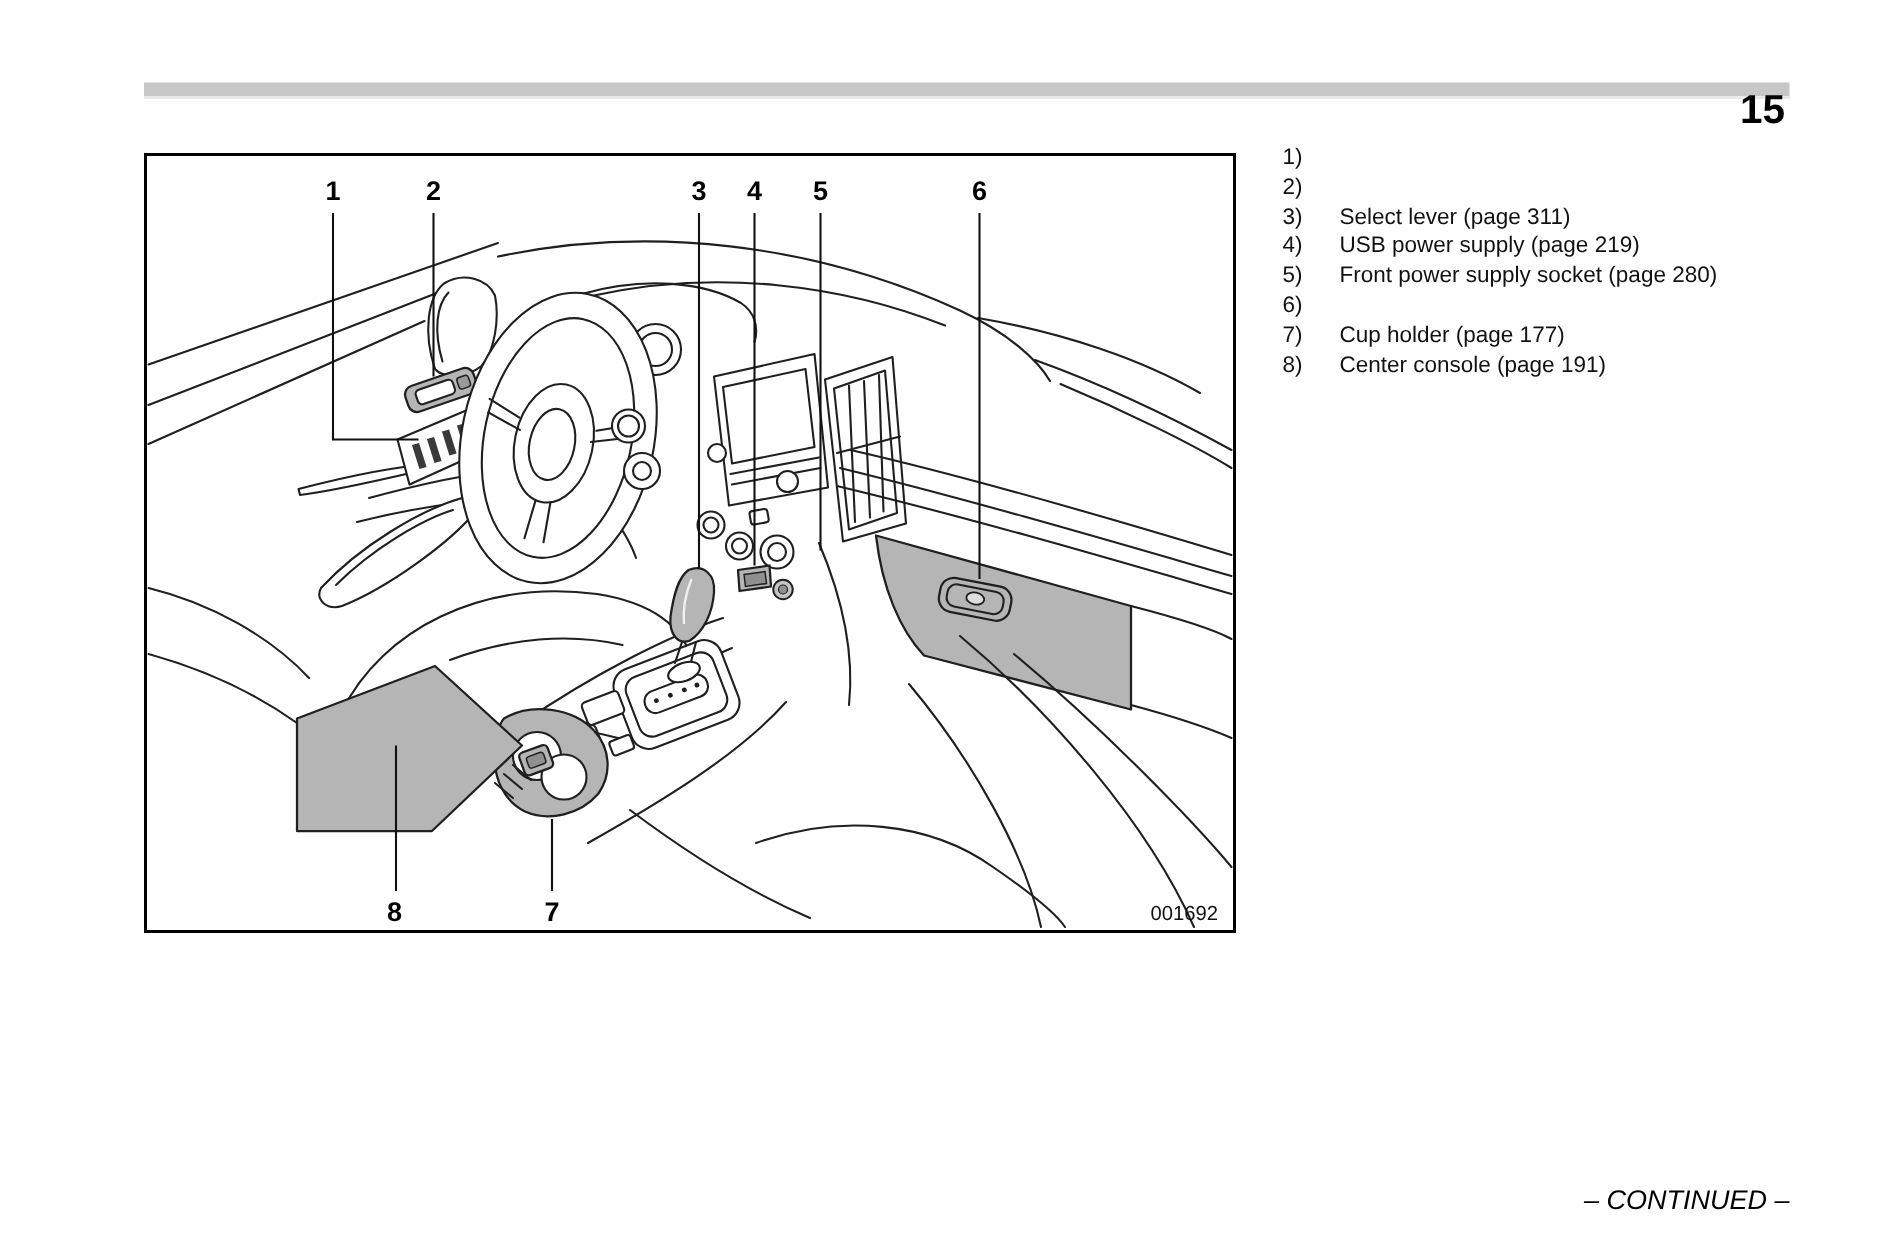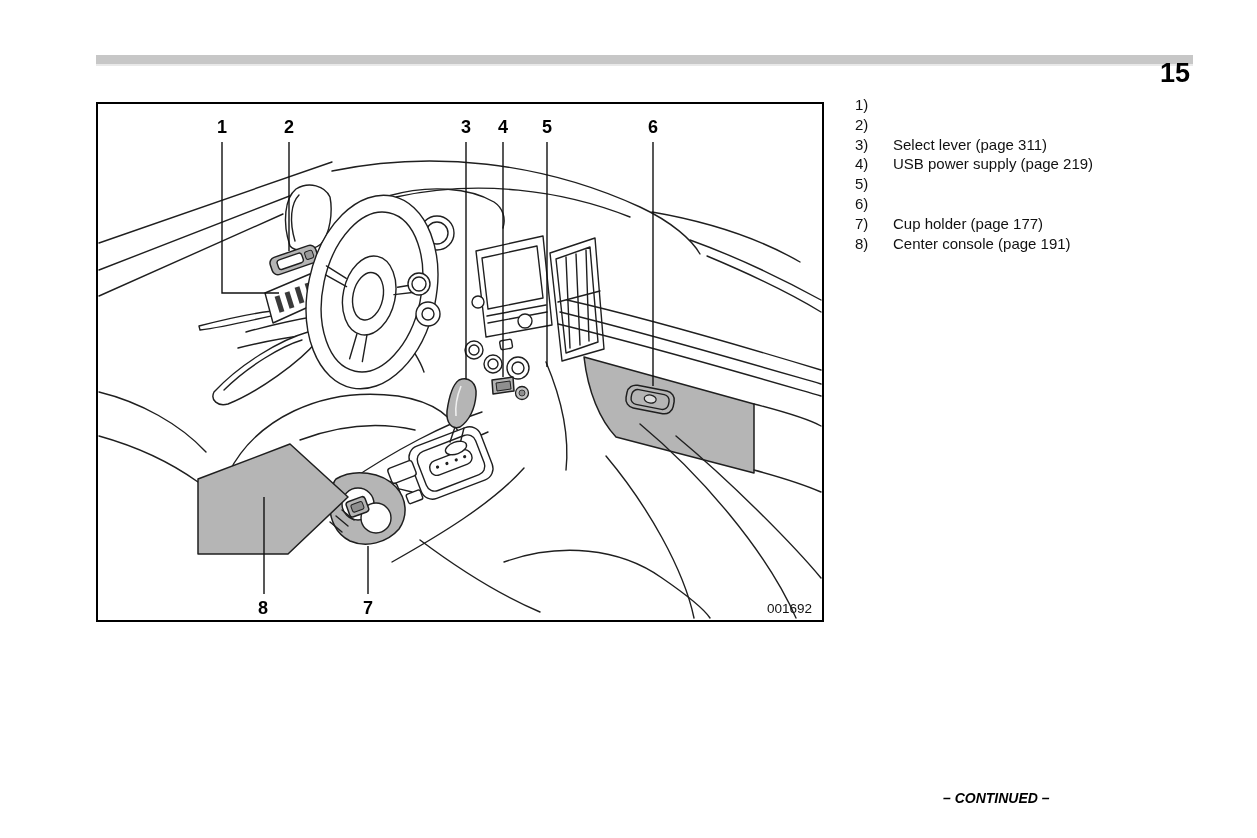--- a/index.html
+++ b/index.html
@@ -21,22 +21,22 @@
   }
   .figure-frame svg{display:block;}
   .legend{
     position:absolute;left:855px;top:95px;width:380px;
     font-size:15px;line-height:19.8px;color:#111;
   }
   .legend-row{display:flex;}
   .legend-row .num{width:38px;flex:0 0 38px;}
   .legend-row .label{flex:1;}
   .continued{
-    position:absolute;left:943px;top:790px;width:250px;text-align:left;
-    font-size:14px;font-weight:bold;font-style:italic;color:#000;
+    position:absolute;left:943px;top:790px;width:250px;text-align:right;
+    font-size:18px;font-weight:normal;font-style:italic;color:#000;
   }
   
   .ln{fill:none;stroke:#1f1f1f;stroke-width:1.4;stroke-linecap:round;stroke-linejoin:round;}
   .lnw{fill:#ffffff;stroke:#1f1f1f;stroke-width:1.4;stroke-linejoin:round;}
   .gry{fill:#b5b5b5;stroke:#1f1f1f;stroke-width:1.5;stroke-linejoin:round;}
   .slat{stroke:#3a3a3a;stroke-width:5;stroke-linecap:butt;}
   .callout{font-family:"Liberation Sans",sans-serif;font-size:18px;font-weight:bold;fill:#000;}
   .figid{font-family:"Liberation Sans",sans-serif;font-size:13.5px;fill:#111;}
   .leader{fill:none;stroke:#111;stroke-width:1.4;stroke-linecap:butt;}
 </style>
@@ -258,20 +258,21 @@
   <div class="legend-row">
     <span class="num">3)</span>
     <span class="label">Select lever (page 311)</span>
   </div>
   <div class="legend-row">
     <span class="num">4)</span>
     <span class="label">USB power supply (page 219)</span>
   </div>
   <div class="legend-row">
     <span class="num">5)</span>
+    <span class="label">Front power supply socket (page 280)</span>
   </div>
   <div class="legend-row">
     <span class="num">6)</span>
   </div>
   <div class="legend-row">
     <span class="num">7)</span>
     <span class="label">Cup holder (page 177)</span>
   </div>
   <div class="legend-row">
     <span class="num">8)</span>

